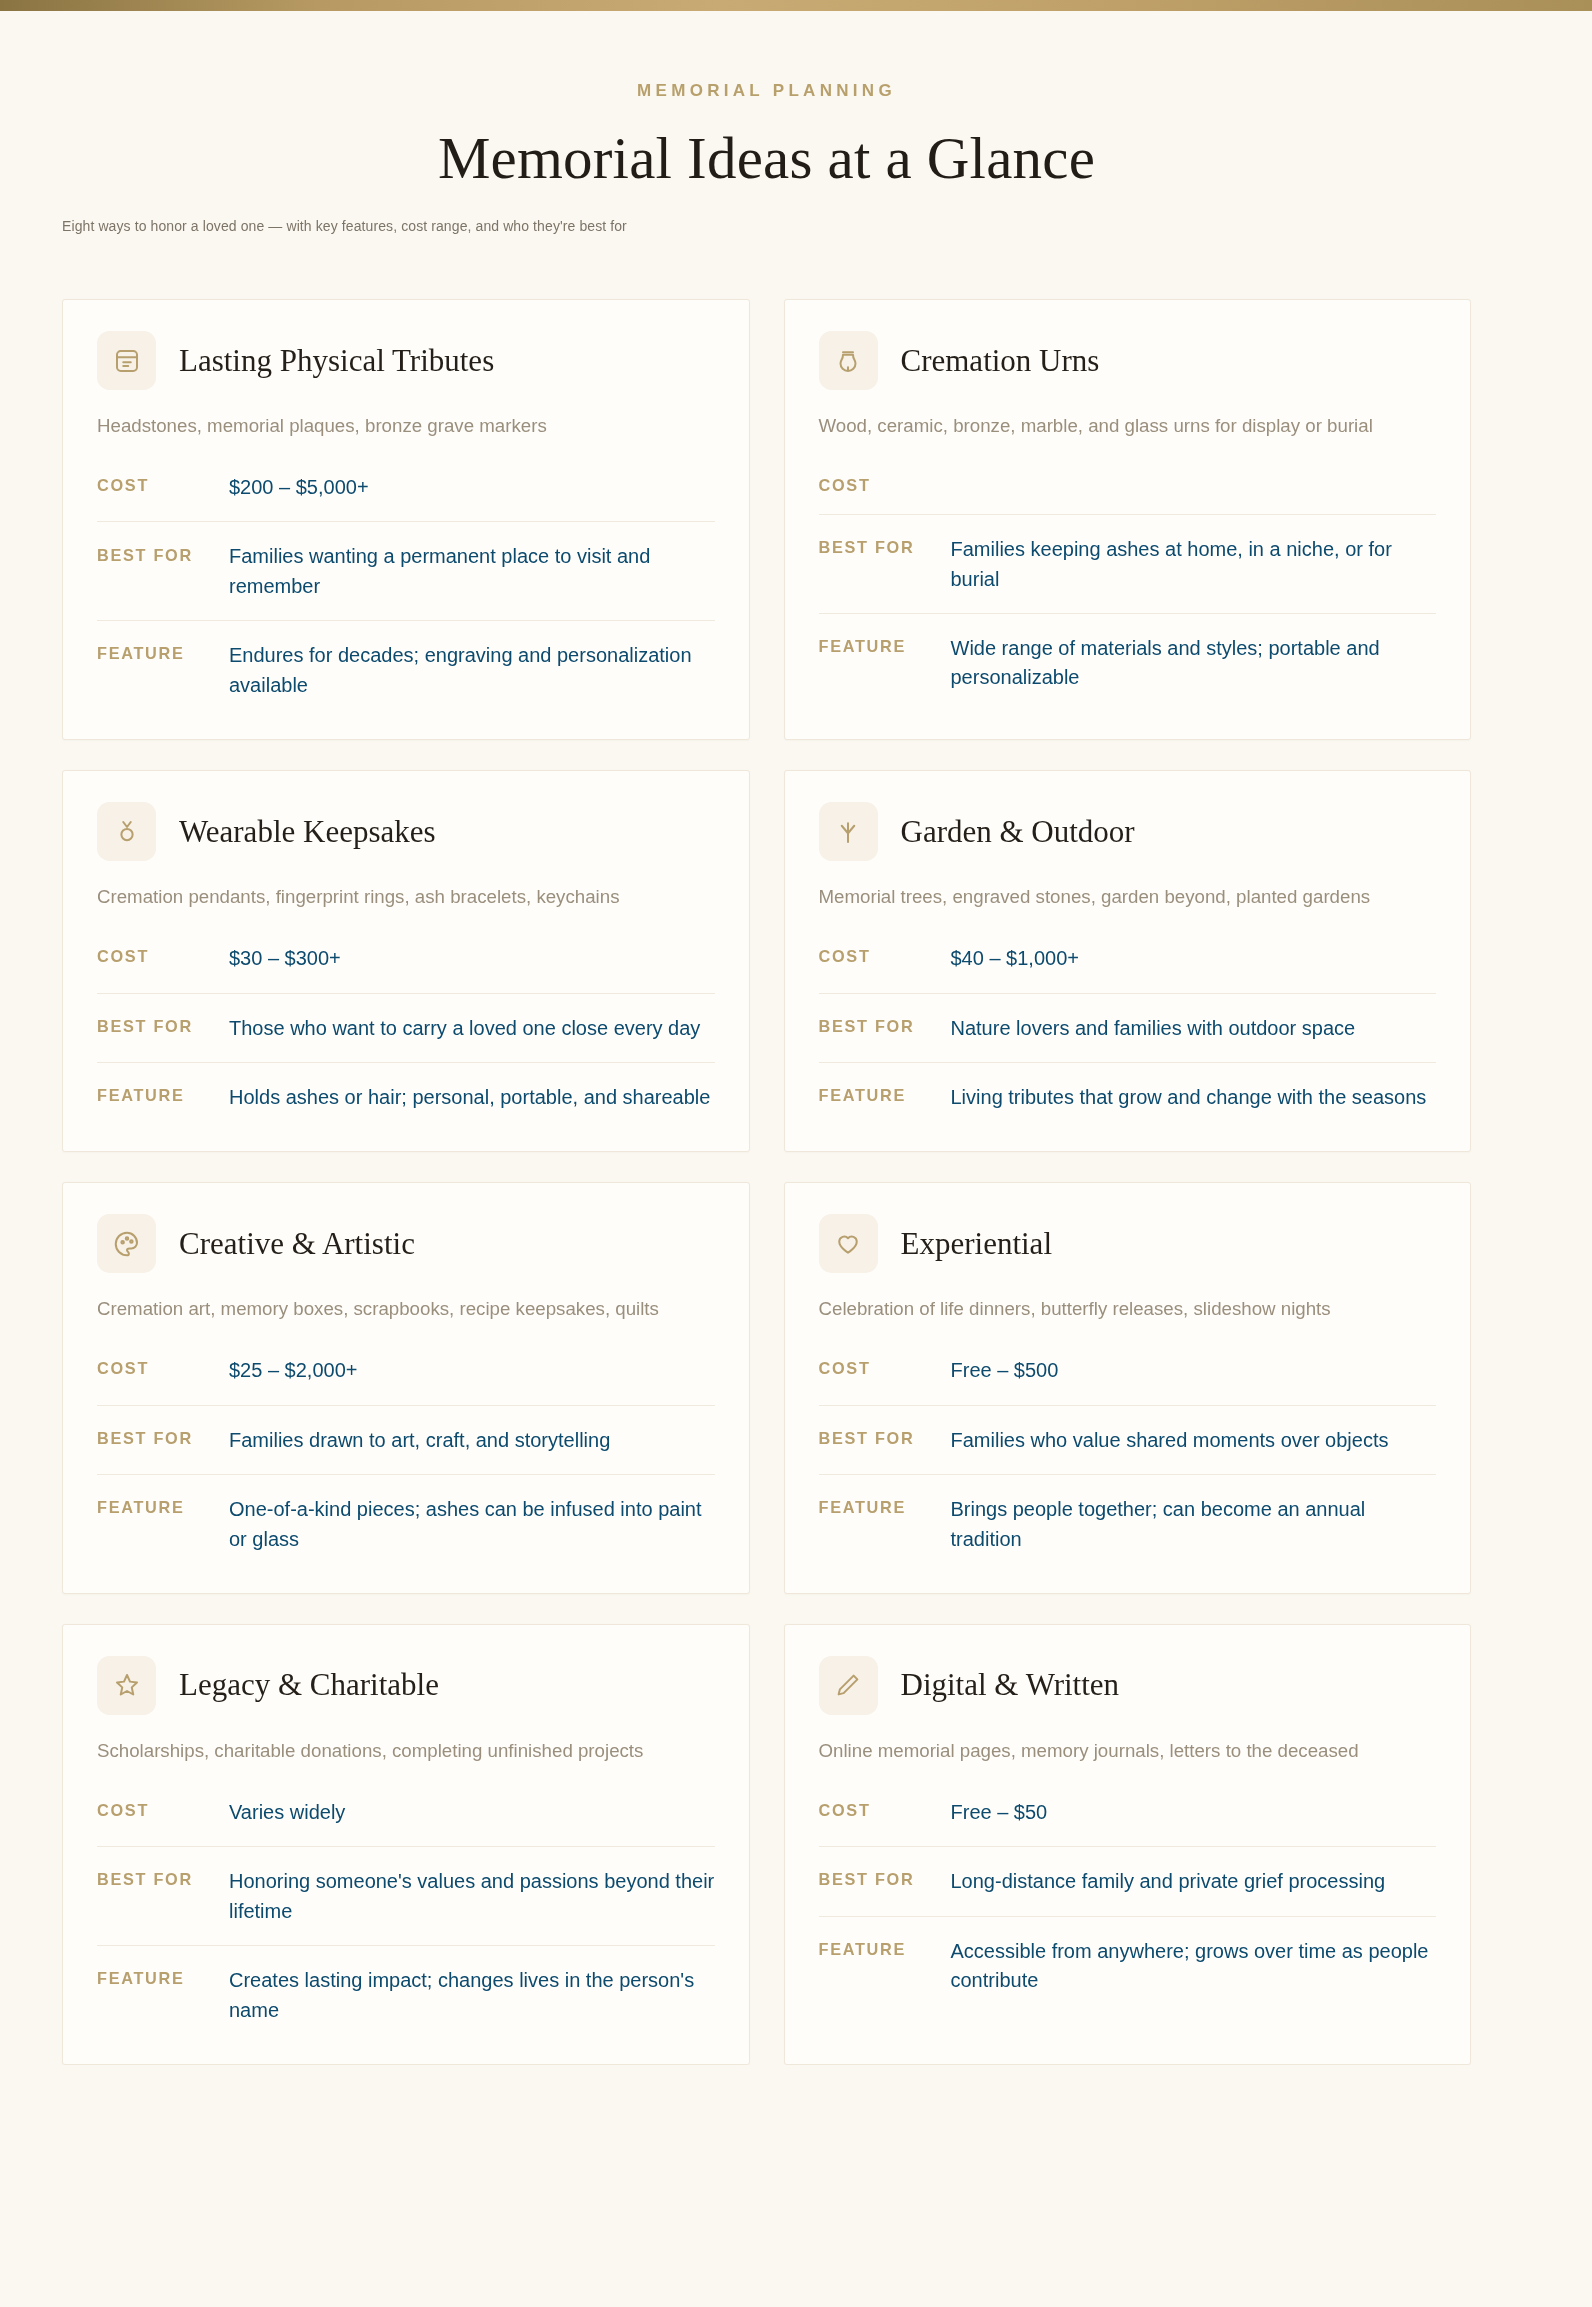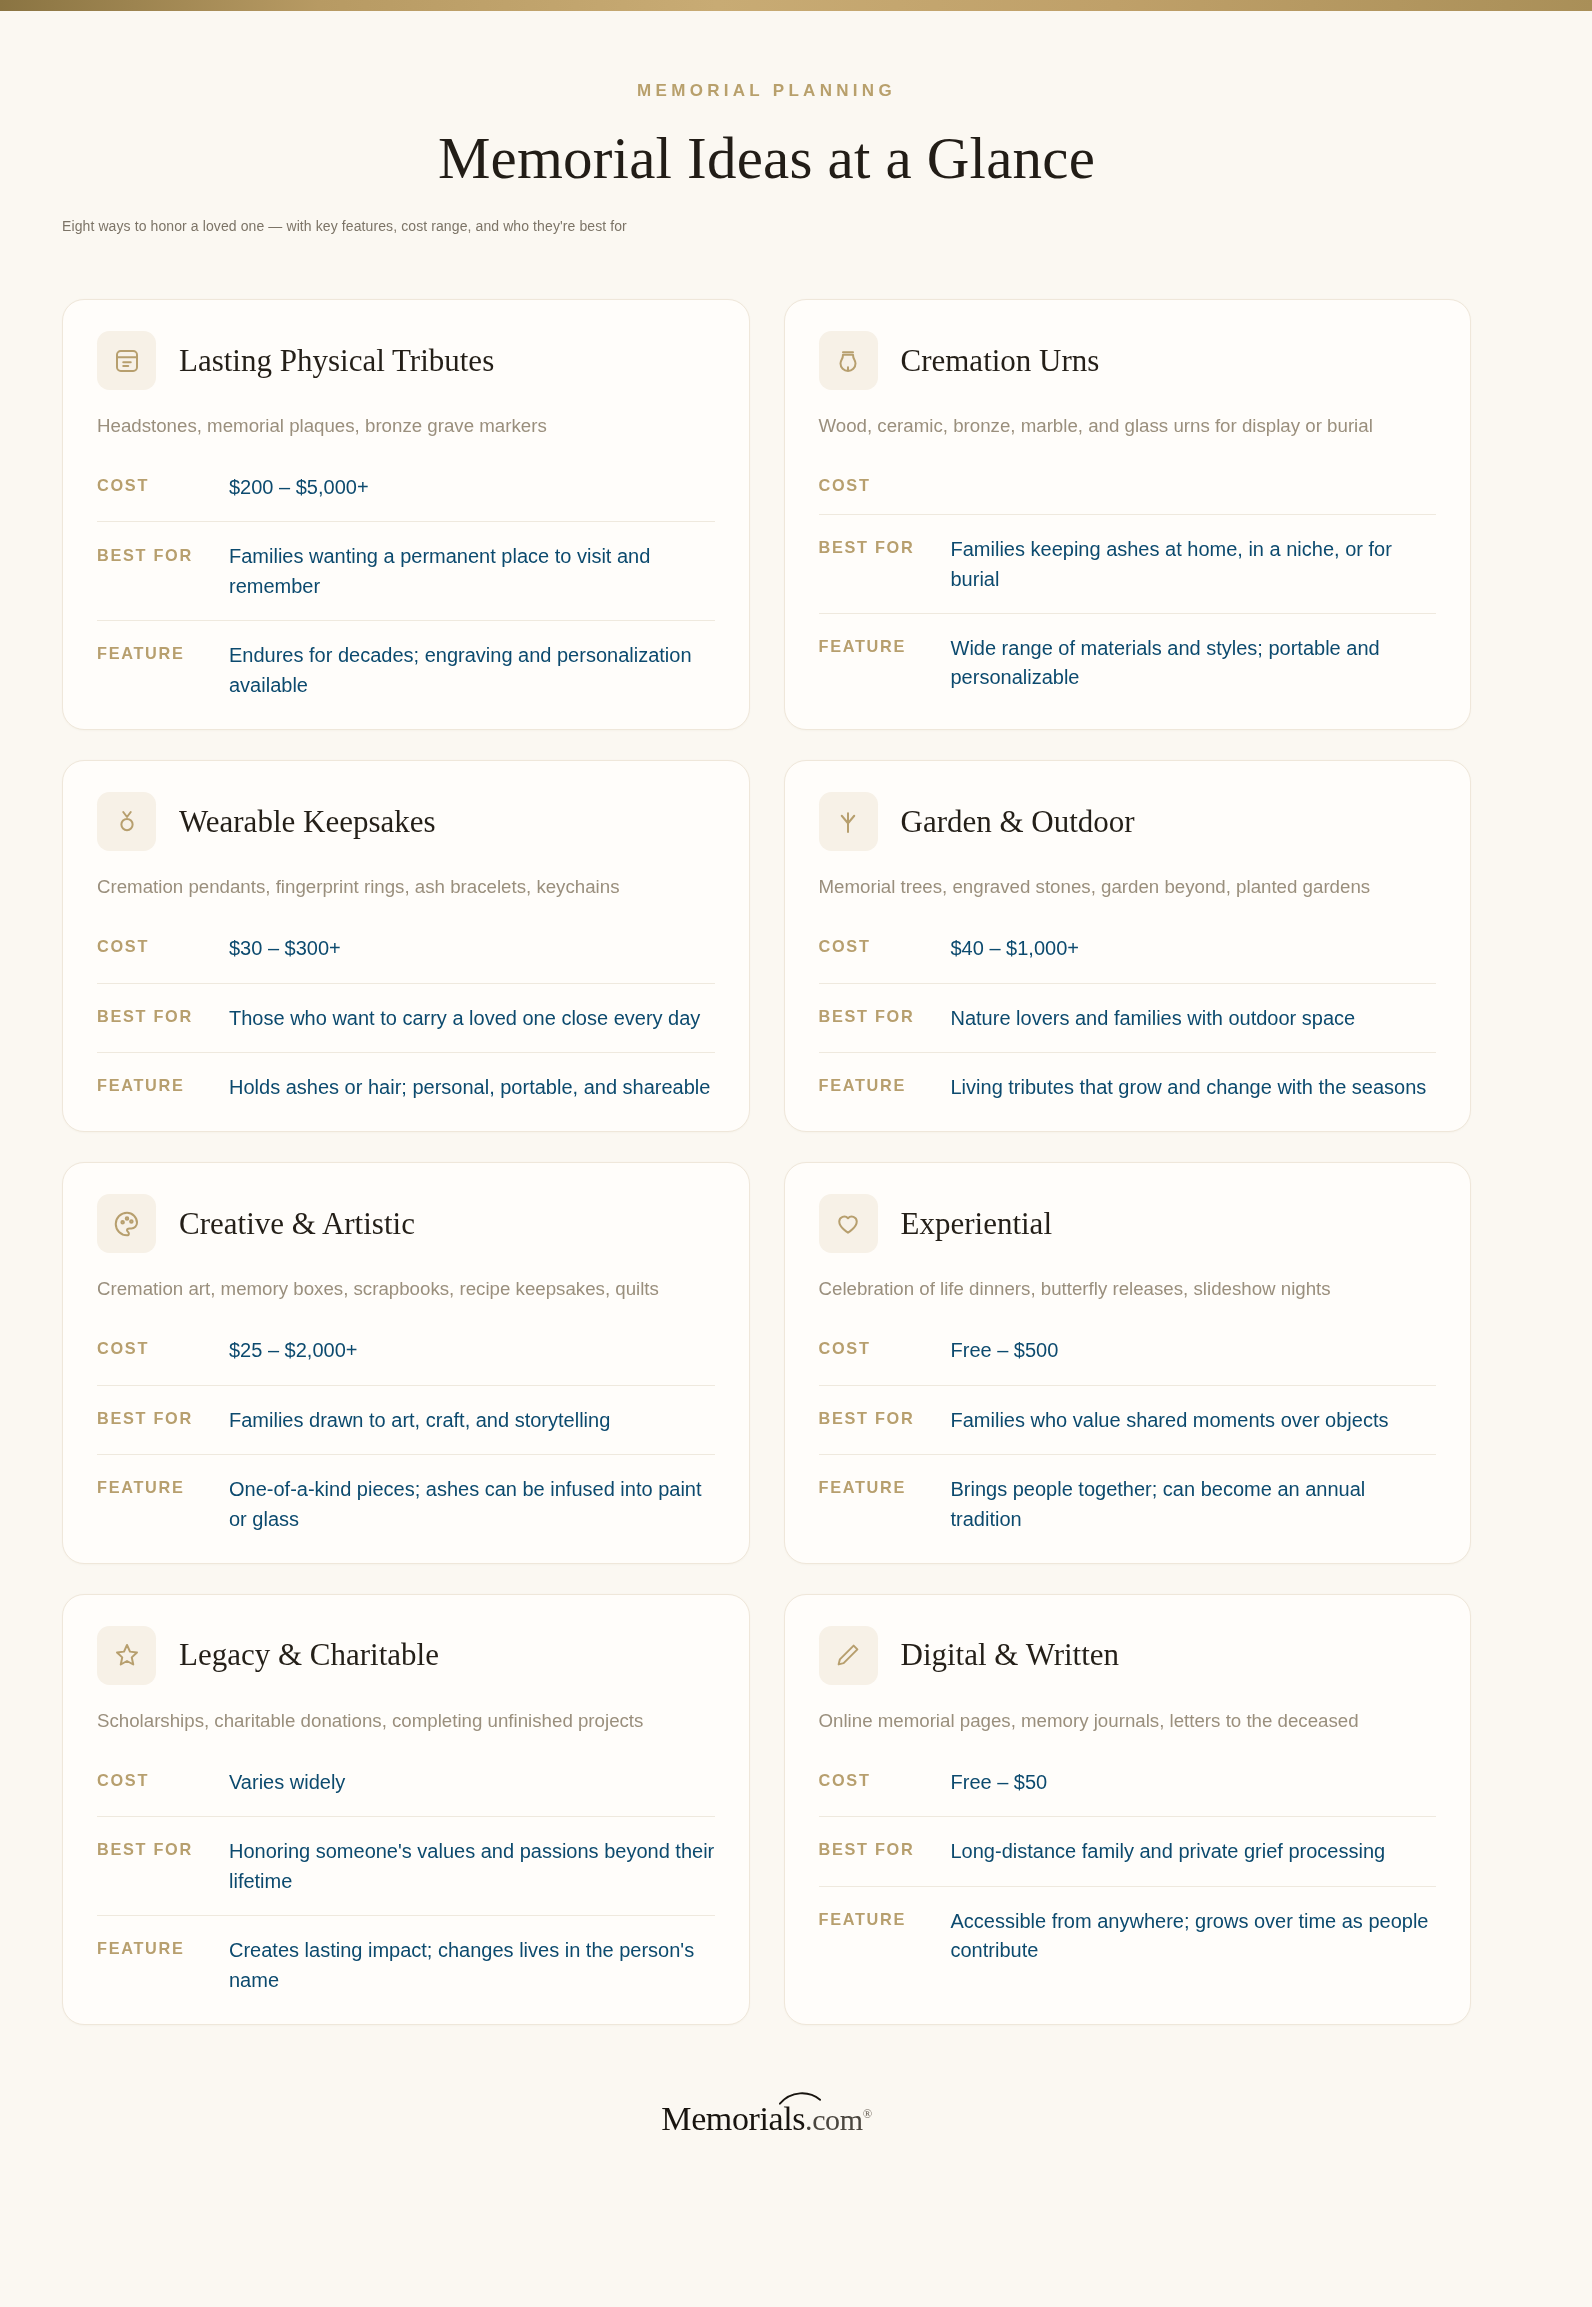--- a/index.html
+++ b/index.html
@@ -45,22 +45,22 @@
   }
   .grid {
     margin-top: 65px;
     display: grid;
     grid-template-columns: 1fr 1fr;
     gap: 30px 34px;
   }
   .card {
     background: #FFFDFA;
     border: 0.8px solid #EFE7DA;
-    border-radius: 22px;
-    padding: 31px 34px 24px 34px;
+    border-radius: 3px;
+    padding: 31px 34px 34px 34px;
     box-shadow: 0 0.8px 1.6px rgba(120,100,60,0.04);
   }
   .card-head {
     display: flex;
     align-items: center;
     gap: 23px;
   }
   .icon-box {
     width: 59px;
     height: 59px;
@@ -359,23 +359,15 @@
         </div>
         <div class="row">
           <div class="row-label">FEATURE</div>
           <div class="row-value">Accessible from anywhere; grows over time as people contribute</div>
         </div>
       </div>
     </div>
 
   </div>
 
-  <div class="footer">
-    <div class="logo">
-      <svg class="swoosh" viewBox="0 0 56 22" fill="none" stroke="#18140f" stroke-width="2.4" stroke-linecap="round">
-        <path d="M2 19 C 16 2, 40 2, 54 14"></path>
-      </svg>
-      <span>Memorials</span><span class="dotcom">.com</span><span class="reg">®</span>
-    </div>
-  </div>
 
 </div>
 
 
 </body></html>

